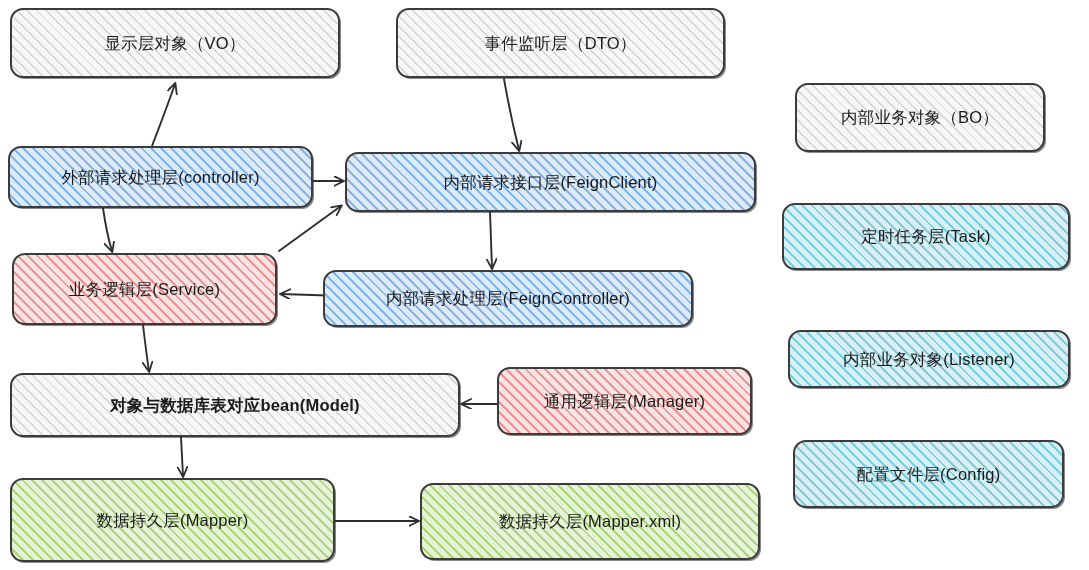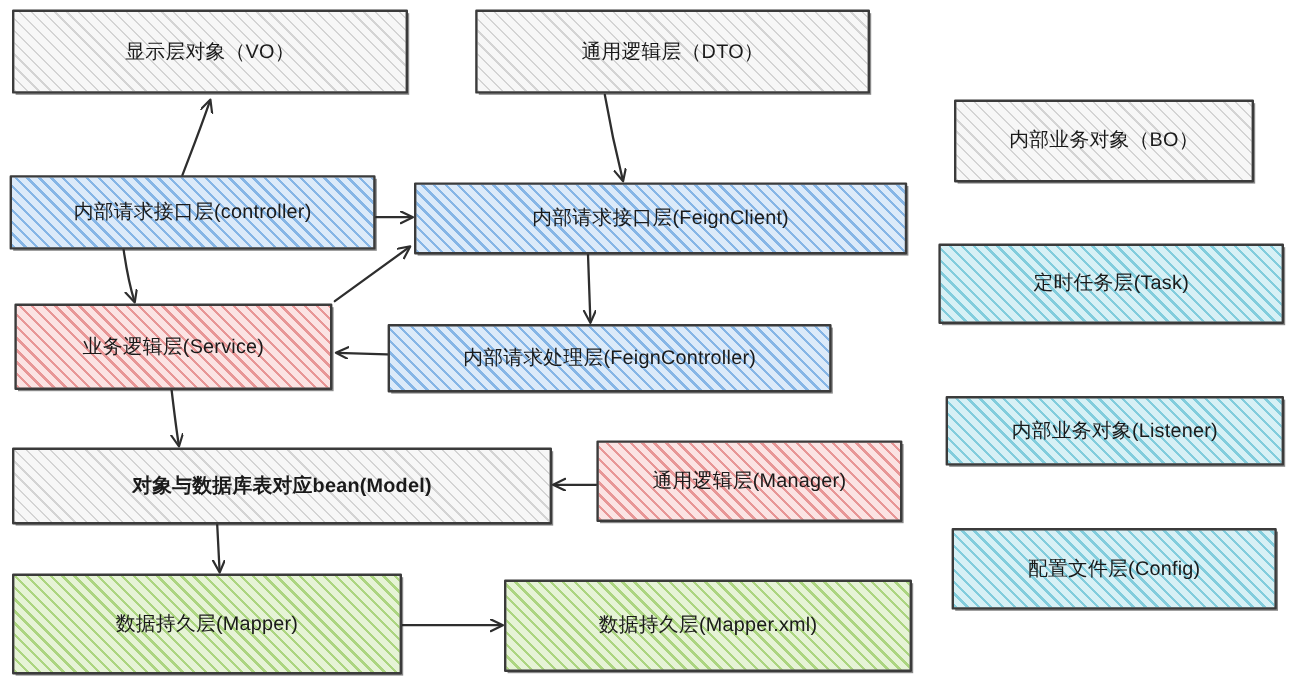--- a/index.html
+++ b/index.html
@@ -32,21 +32,21 @@
     display: flex;
     align-items: center;
     justify-content: center;
     text-align: center;
     color: #1a1a1a;
     font-size: 16.5px;
     letter-spacing: 0.2px;
     line-height: 1.15;
     padding: 0 10px;
     box-shadow: 2px 2px 0 -1px rgba(40,40,40,0.55);
-    border-radius: 1px;
+    border-radius: 13px;
   }
   .node .label {
     position: relative;
     z-index: 2;
     white-space: nowrap;
   }
   
   .fill-gray {
     background-color: #f7f7f7;
     background-image: repeating-linear-gradient(
@@ -148,27 +148,27 @@
     <g>
       <path d="M335,521 L418,521" fill="none" stroke="#2e2e2e" stroke-width="1.9" stroke-linecap="round" marker-end="url(#head)"></path>
     </g>
   </svg>
 
   <div id="nodes">
       <div class="node fill-gray" style="left: 10px; top: 8px; width: 330px; height: 70px;">
         <span class="label">显示层对象（VO）</span>
       </div>
       <div class="node fill-gray" style="left: 396px; top: 8px; width: 329px; height: 70px;">
-        <span class="label">通用逻辑层（DTO）</span>
+        <span class="label">事件监听层（DTO）</span>
       </div>
       <div class="node fill-gray" style="left: 795px; top: 83px; width: 250px; height: 69px;">
         <span class="label">内部业务对象（BO）</span>
       </div>
       <div class="node fill-blue" style="left: 8px; top: 146px; width: 305px; height: 62px;">
-        <span class="label">内部请求接口层(controller)</span>
+        <span class="label">外部请求处理层(controller)</span>
       </div>
       <div class="node fill-blue" style="left: 345px; top: 152px; width: 411px; height: 60px;">
         <span class="label">内部请求接口层(FeignClient)</span>
       </div>
       <div class="node fill-cyan" style="left: 782px; top: 203px; width: 288px; height: 67px;">
         <span class="label">定时任务层(Task)</span>
       </div>
       <div class="node fill-red" style="left: 12px; top: 253px; width: 265px; height: 72px;">
         <span class="label">业务逻辑层(Service)</span>
       </div>

